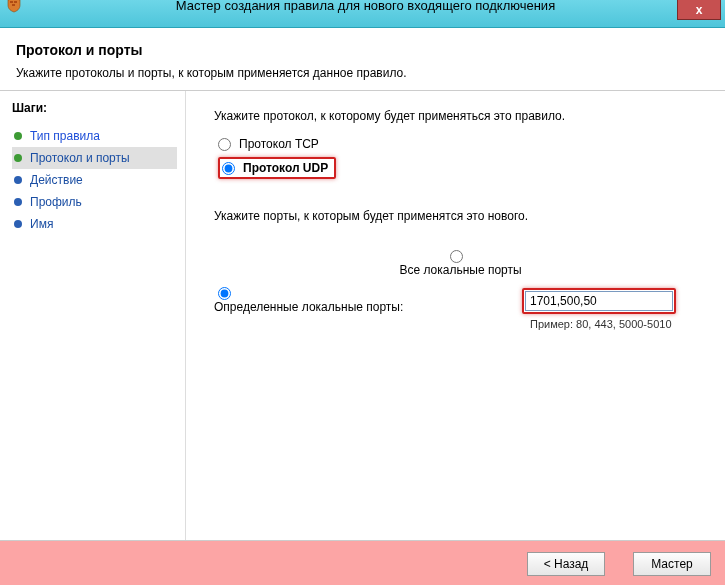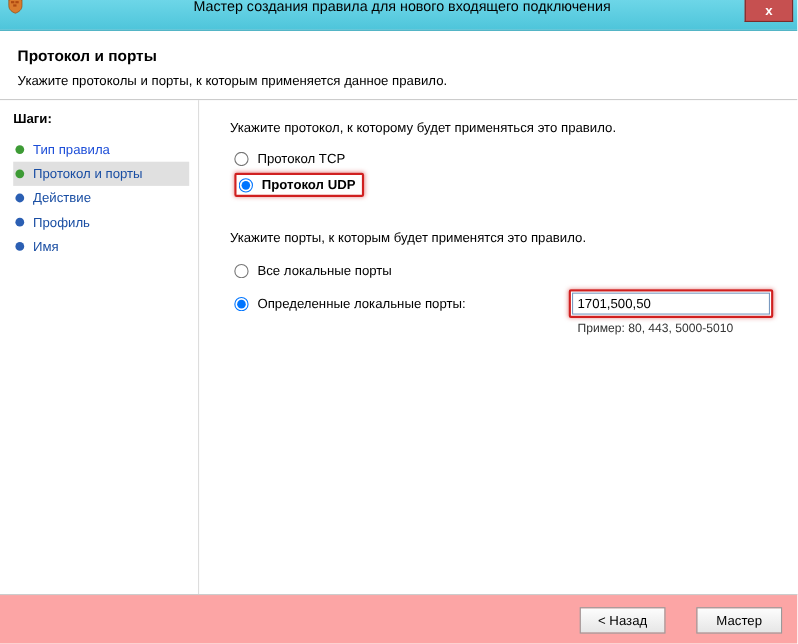--- a/index.html
+++ b/index.html
@@ -121,44 +121,45 @@
     align-items: center;
     padding: 2px 6px 2px 2px;
     border-radius: 2px;
   }
   .highlight-box label { font-weight: bold; }
   .gap { height: 24px; }
   .ports-group { margin-top: 6px; }
   .port-option {
     display: flex;
     align-items: center;
-    margin: 16px 0 10px 4px;
+    margin: 27px 0 10px 4px;
+    flex-direction: column;
   }
   .port-option input[type=radio] { margin: 0 8px 0 0; }
   .port-input-wrap {
     display: inline-block;
     border: 2px solid #d02020;
     box-shadow: 0 0 4px rgba(208,32,32,0.5);
     border-radius: 2px;
     padding: 1px;
     margin-left: 88px;
   }
   .port-input {
-    width: 180px;
+    width: 148px;
     height: 20px;
     border: 1px solid #7a9ac0;
     padding: 1px 4px;
     font-family: inherit;
     font-size: 12px;
   }
   .port-row-flex {
     display: flex;
     align-items: center;
   }
-  .port-row-flex .lbl-col { width: 308px; display: flex; align-items: center; }
+  .port-row-flex .lbl-col { width: 308px; display: flex; align-items: flex-start; flex-direction: column; }
   .example-below {
     font-size: 11px;
     color: #333;
     margin-left: 316px;
     margin-top: 4px;
   }
   .footer {
     height: 46px;
     border-top: 1px solid #ccc;
     display: flex;
@@ -236,21 +237,21 @@
       <label>Протокол TCP</label>
     </div>
     <div class="radio-row">
       <span class="highlight-box">
         <input type="radio" name="proto" checked="" style="">
         <label>Протокол UDP</label>
       </span>
     </div>
 
     <div class="gap"></div>
-    <div class="instruction">Укажите порты, к которым будет применятся это правило.</div>
+    <div class="instruction">Укажите порты, к которым будет применятся это нового.</div>
 
     <div class="ports-group">
       <div class="port-option">
         <input type="radio" name="ports" style="">
         <label>Все локальные порты</label>
       </div>
       <div class="port-row-flex">
         <div class="lbl-col">
           <input type="radio" name="ports" checked="" style="margin: 0px 8px 0px 4px;">
           <label class="bold">Определенные локальные порты:</label>

